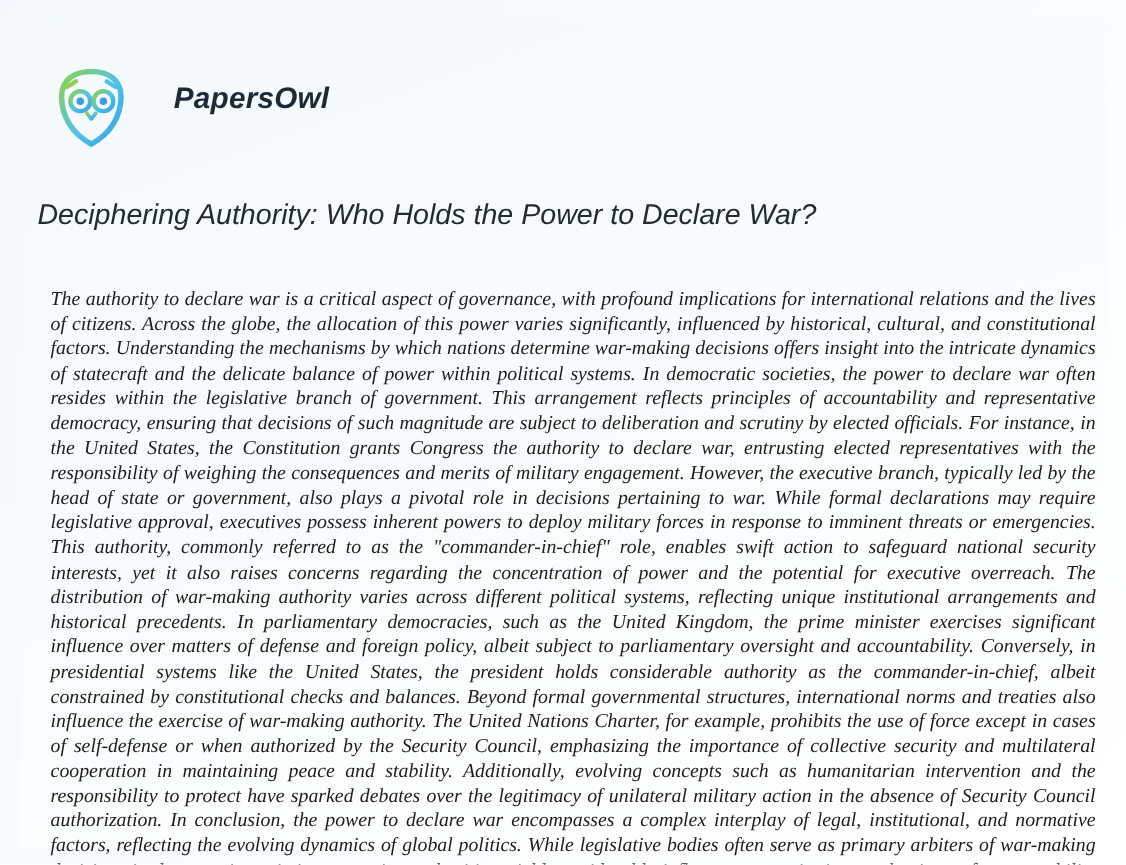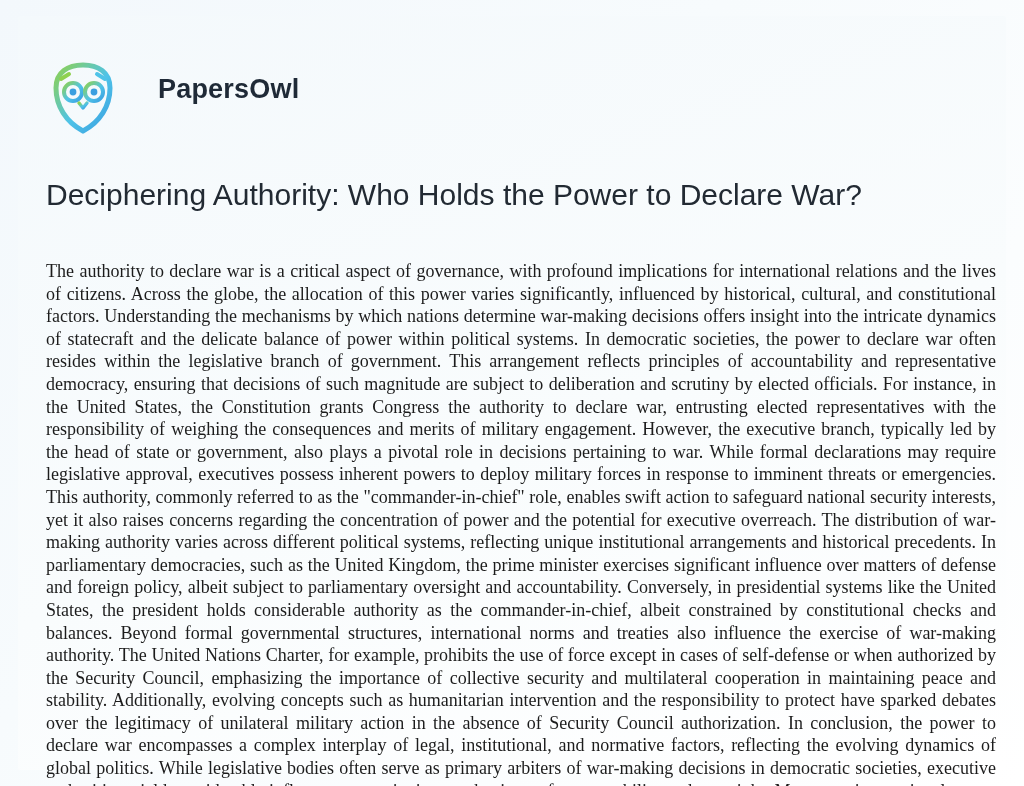--- a/index.html
+++ b/index.html
@@ -13,20 +13,21 @@
     font-family: "Liberation Sans", sans-serif;
     overflow: hidden;
   }
   .page {
     position: relative;
     width: 1024px;
     height: 786px;
     background: linear-gradient(135deg, #f3f8fc 0%, #f7fbfd 40%, #ffffff 100%);
     box-sizing: border-box;
     padding: 15px;
+    font-style: italic;
   }
   .sheet {
     position: absolute;
     left: 18px;
     top: 16px;
     right: 18px;
     bottom: 16px;
     background: linear-gradient(160deg, #f4f9fc 0%, #f9fcfd 55%, #ffffff 100%);
     border-radius: 2px;
   }
@@ -60,24 +61,24 @@
     top: 52px;
     right: 60px;
     font-size: 15.5px;
     line-height: 24px;
     color: #7fa8c9;
     word-break: break-all;
     font-family: "Liberation Sans", sans-serif;
   }
   .doc-title {
     position: absolute;
-    left: 28px;
+    left: 16px;
     top: 158px;
     right: 120px;
-    font-size: 30px;
+    font-size: 26px;
     line-height: 42px;
     color: #222a33;
     font-family: "Liberation Sans", sans-serif;
     font-weight: normal;
     margin: 0;
   }
   .body-text {
     position: absolute;
     left: 28px;
     top: 244px;

